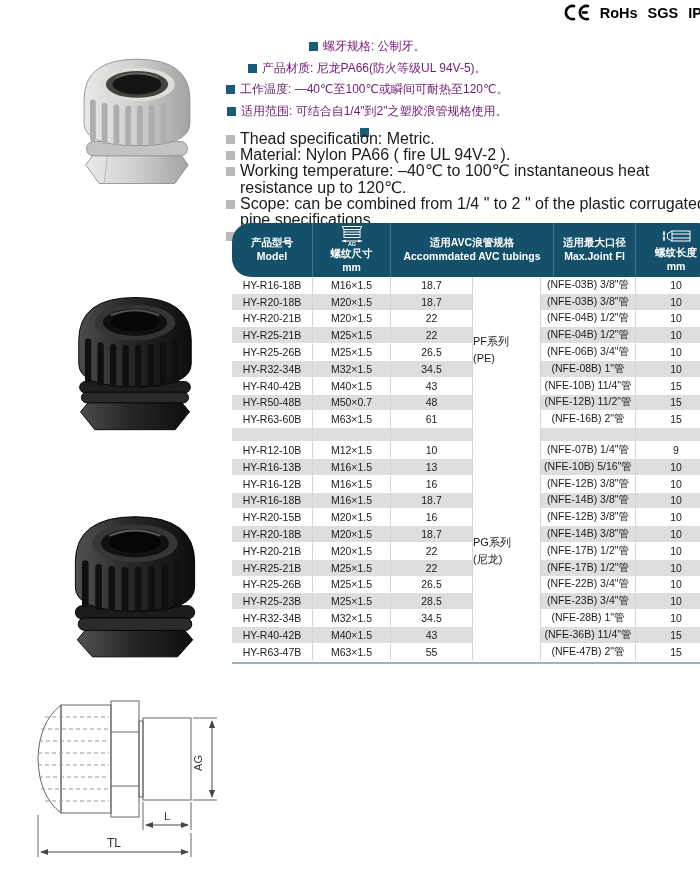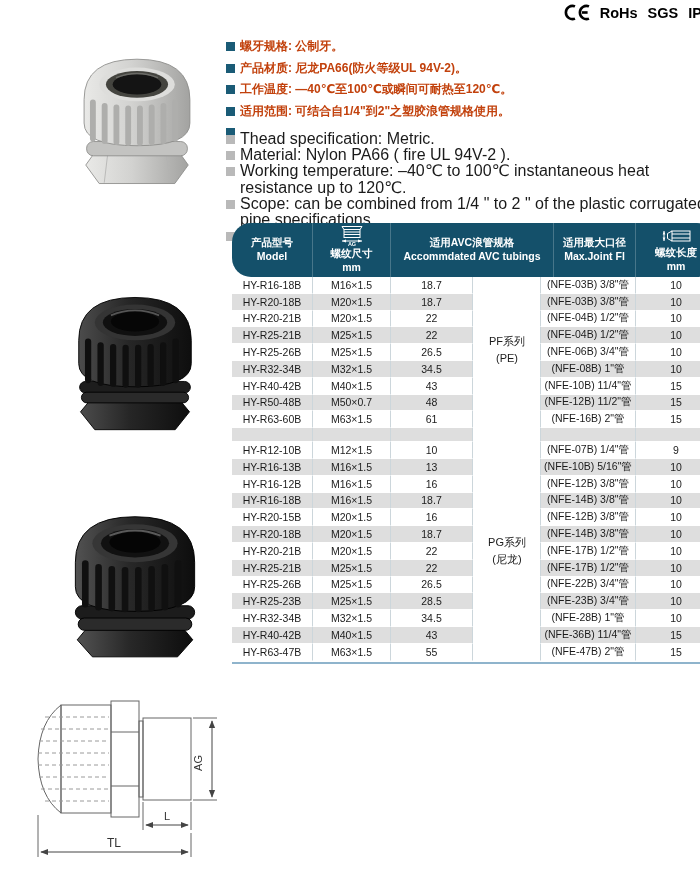--- a/index.html
+++ b/index.html
@@ -9,21 +9,21 @@
   
   .certs{position:absolute;top:4px;right:8px;display:flex;align-items:center;gap:10px;
          font-weight:bold;font-size:14.5px;color:#000;}
   .certs .ce{display:flex;align-items:center;}
 
   
   .bullets{position:absolute;left:200px;list-style:none;margin:0;padding:0;}
   .bullets li{display:flex;align-items:flex-start;}
   .sq{width:9px;height:9px;margin:3px 5px 0 0;flex:0 0 9px;}
   .bullets-cn{top:36px;}
-  .bullets-cn li{font-size:12px;font-weight:bold;color:#c2410c;line-height:21.5px;}
+  .bullets-cn li{font-size:12px;font-weight:normal;color:#701a75;line-height:21.5px;justify-content:center;}
   .bullets-cn .sq{background:#1a5b76;margin-top:6px;}
   .bullets-en{top:131px;}
   .bullets-en li{font-size:16px;font-weight:normal;color:#1a1a1a;line-height:16.2px;}
   .bullets-en .sq{background:#b9b9b9;margin-top:4px;}
 
   
   .photo{position:absolute;}
 
   
   .gtable{position:absolute;left:206px;top:223px;width:484px;}
@@ -39,21 +39,21 @@
   .trow.sep{height:14px;}
   .tcell{box-sizing:border-box;display:flex;align-items:center;justify-content:center;
          font-size:10.5px;color:#1b1b1b;background:#fff;
          border-right:1px solid #ccd6db;border-bottom:1px solid #fff;white-space:nowrap;}
   .trow.alt .tcell{background:#dedede;}
   .trow .c-series{background:#fff !important;}
   .c-model{width:81px}.c-thread{width:78px}.c-max{width:82px}.c-series{width:68px}
   .c-tube{width:95px}.c-len{width:80px;border-right:none !important;}
   .bottom-line{height:2px;background:#8fb4cc;margin-top:1px;}
 
-  .series-label{position:absolute;left:241px;width:68px;text-align:center;
+  .series-label{position:absolute;left:241px;width:68px;
                 font-size:11px;line-height:17px;color:#1b1b1b;}
 
   
   .tech{position:absolute;left:10px;top:690px;}
 </style>
 </head>
 <body>
 
 <div class="page">
 
@@ -70,21 +70,21 @@
     <span>IP68</span>
   </div>
 
   <ul class="bullets bullets-cn">
     <li>
         <span class="sq"></span>
         <span>螺牙规格: 公制牙。</span>
       </li>
     <li>
         <span class="sq"></span>
-        <span>产品材质: 尼龙PA66(防火等级UL 94V-2)。</span>
+        <span>产品材质: 尼龙PA66(防火等级UL 94V-5)。</span>
       </li>
     <li>
         <span class="sq"></span>
         <span>工作温度: —40℃至100℃或瞬间可耐热至120℃。</span>
       </li>
     <li>
         <span class="sq"></span>
         <span>适用范围: 可结合自1/4"到2"之塑胶浪管规格使用。</span>
       </li>
     <li>

